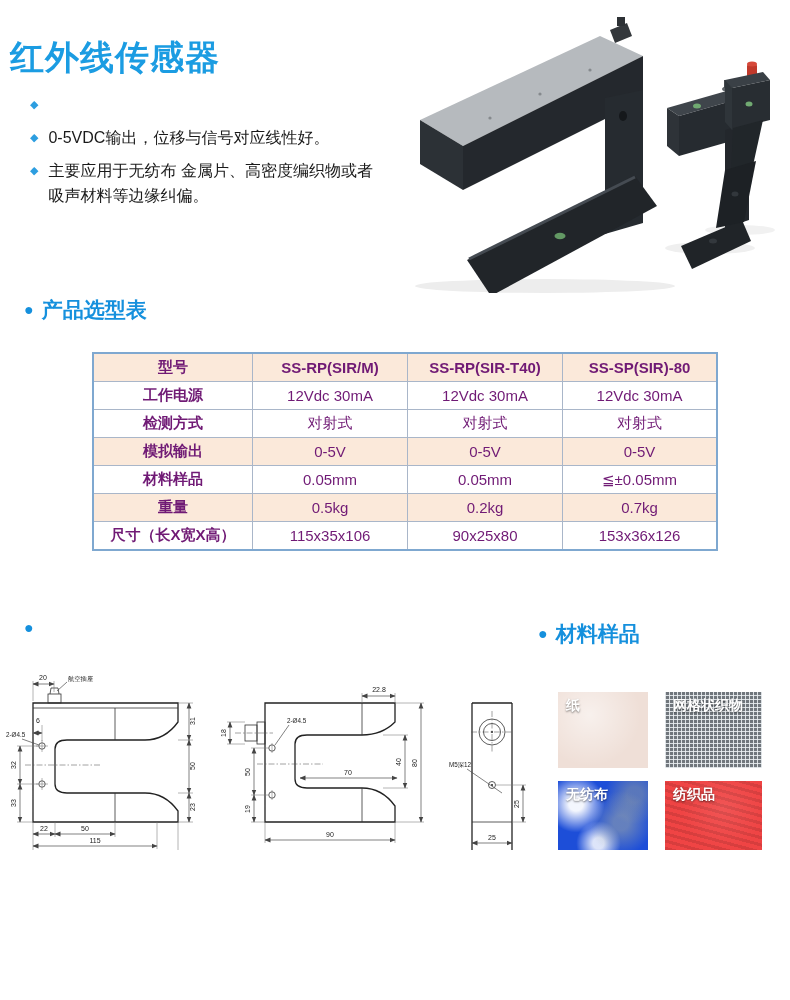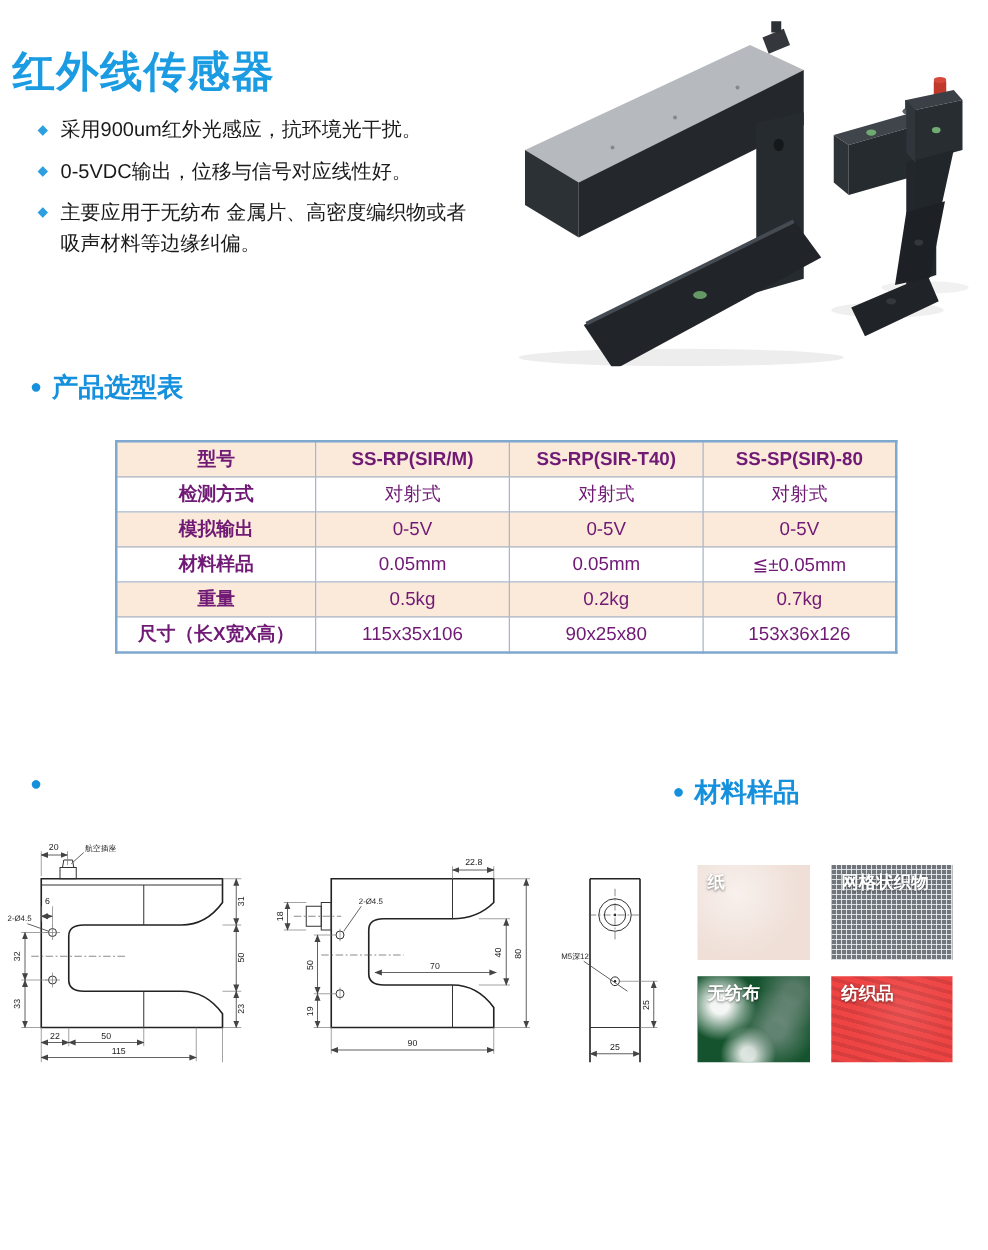--- a/index.html
+++ b/index.html
@@ -72,21 +72,20 @@
 </head>
 <body>
 
 <div class="page">
 
   <h1 class="main-title">红外线传感器</h1>
 
   <ul class="features">
     <li>
       <span class="diamond">◆</span>
-      <span>采用900um红外光感应，抗环境光干扰。</span>
     </li>
     <li>
       <span class="diamond">◆</span>
       <span>0-5VDC输出，位移与信号对应线性好。</span>
     </li>
     <li>
       <span class="diamond">◆</span>
       <span>主要应用于无纺布 金属片、高密度编织物或者吸声材料等边缘纠偏。</span>
     </li>
   </ul>
@@ -142,20 +141,26 @@
     <span>产品选型表</span>
   </div>
 
   <table class="spec-table">
     <tbody>
         <tr class="peach">
       <th class="c0">型号</th>
       <th class="c1">SS-RP(SIR/M)</th>
       <th class="c2">SS-RP(SIR-T40)</th>
       <th class="c3">SS-SP(SIR)-80</th>
+    </tr>
+    <tr>
+      <td class="c0">工作电源</td>
+      <td>12Vdc 30mA</td>
+      <td>12Vdc 30mA</td>
+      <td>12Vdc 30mA</td>
     </tr>
     <tr>
       <td class="c0">检测方式</td>
       <td>对射式</td>
       <td>对射式</td>
       <td>对射式</td>
     </tr>
     <tr class="peach">
       <td class="c0">模拟输出</td>
       <td>0-5V</td>
@@ -354,21 +359,21 @@
     <span>材料样品</span>
   </div>
 
   <div class="materials">
     <div class="tile tile-paper" style="background-color: rgb(239, 223, 215);">
       <span class="lbl">纸</span>
     </div>
     <div class="tile tile-mesh" style="background-color: rgb(112, 118, 124);">
       <span class="lbl">网格状织物</span>
     </div>
-    <div class="tile tile-nonwoven" style="background-color: #14532d; padding-left: 12px;">
+    <div class="tile tile-nonwoven" style="background-color: #1d4ed8; padding-left: 12px;">
       <span class="lbl">无纺布</span>
     </div>
     <div class="tile tile-textile" style="background-color: #ef4444;">
       <span class="lbl">纺织品</span>
     </div>
     <div class="tile tile-rubber" style="background-color: #be185d; text-align: right;">
       <span class="lbl">橡胶</span>
     </div>
     <div class="tile tile-tirecord" style="background-color: rgb(194, 113, 79);">
       <span class="lbl">轮胎帘布</span>

